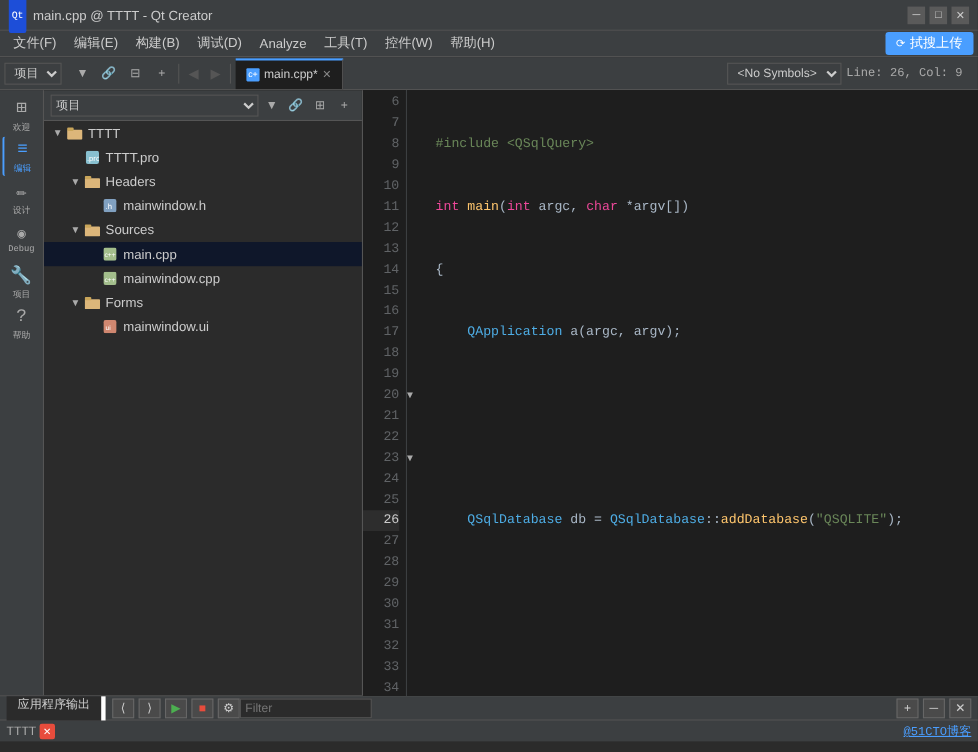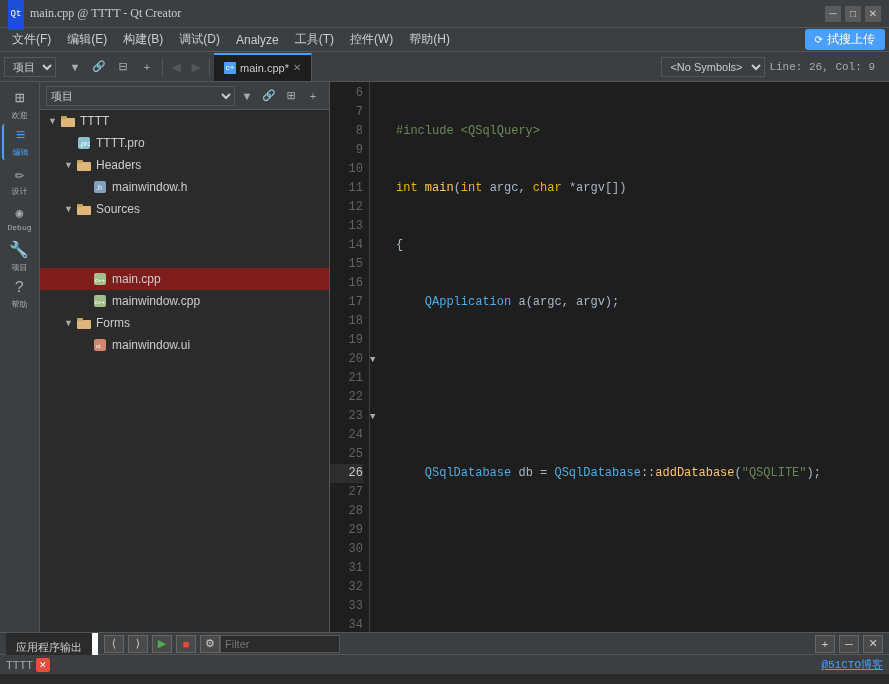--- a/index.html
+++ b/index.html
@@ -8,21 +8,21 @@
     
     .title-bar {
       height: 28px;
       background: #3c3f41;
       display: flex;
       align-items: center;
       padding: 0 8px;
       border-bottom: 1px solid #555;
     }
     .title-bar-icon { width: 16px; height: 32px; background: #1d4ed8; border-radius: 2px; margin-right: 6px; display: flex; align-items: center; justify-content: center; font-size: 9px; color: white; }
-    .title-bar-text { color: #ccc; font-size: 12px; font-family: Liberation Serif, serif; flex: 1; }
+    .title-bar-text { color: #ccc; font-size: 12px; font-family: Liberation Sans, sans-serif; flex: 1; }
     .title-bar-controls { display: flex; gap: 4px; }
     .title-bar-btn { width: 16px; height: 16px; background: #5a5a5a; border: none; cursor: pointer; color: #ccc; font-size: 10px; display: flex; align-items: center; justify-content: center; }
 
     
     .menu-bar {
       height: 24px;
       background: #3c3f41;
       display: flex;
       align-items: center;
       padding: 0 4px;
@@ -111,21 +111,21 @@
       display: flex;
       align-items: center;
       padding: 0 6px;
       border-bottom: 1px solid #555;
       gap: 2px;
     }
     .tree-select { background: #3c3f41; border: 1px solid #555; color: #ccc; font-size: 11px; height: 20px; flex: 1; }
     .tree-toolbar-btn { width: 20px; height: 20px; background: transparent; border: none; color: #aaa; cursor: pointer; font-size: 11px; display: flex; align-items: center; justify-content: center; }
 
     .tree-item { display: flex; align-items: center; height: 22px; padding-left: 4px; cursor: pointer; font-family: Arial, sans-serif; font-size: 12px; }
-    .tree-item.selected { background: #7f1d1d; margin-top: 48px; }
+    .tree-item.selected { background: #0f172a; }
     .tree-item .indent { display: inline-block; }
     .tree-item .arrow { width: 12px; color: #aaa; font-size: 9px; }
     .tree-item .file-icon { width: 16px; height: 12px; margin-right: 4px; display: flex; align-items: center; justify-content: center; font-size: 10px; }
     .folder-icon { color: #dcb67a; }
     .pro-icon { color: #88c0d0; }
     .h-icon { color: #81a1c1; }
     .cpp-icon { color: #a3be8c; }
     .ui-icon { color: #d08770; }
 
     
@@ -160,38 +160,38 @@
       flex: 1;
       padding-left: 10px;
       padding-top: 2px;
       line-height: 19px;
       font-size: 12px;
       white-space: pre;
     }
     .code-line { height: 19px; display: flex; align-items: center; }
 
     
-    .kw { color: #eab308; }
+    .kw { color: #ec4899; }
     .fn { color: #ffc66d; }
     .str { color: #6a8759; }
     .inc { color: #6a8759; }
     .cls { color: #4eade5; }
     .plain { color: #a9b7c6; }
 
     
     .bottom-panel {
       height: 22px;
       background: #3c3f41;
       border-top: 1px solid #555;
       display: flex;
       align-items: center;
       padding: 0 6px;
       font-family: Arial, sans-serif;
     }
-    .bottom-tab { height: 22px; padding: 0 10px; display: flex; align-items: flex-end; cursor: pointer; font-size: 11px; color: #ccc; border-right: 6px solid #ffffff; }
+    .bottom-tab { height: 22px; padding: 0 10px; display: flex; align-items: flex-start; cursor: pointer; font-size: 11px; color: #ccc; border-right: 4px solid #ffffff; }
     .bottom-tab.active { background: #2b2b2b; }
     .bottom-controls { display: flex; align-items: center; gap: 4px; margin-left: auto; }
     .bottom-btn { width: 20px; height: 18px; background: #4a4a4a; border: 1px solid #666; color: #ccc; cursor: pointer; font-size: 11px; display: flex; align-items: center; justify-content: center; }
     .filter-input { height: 18px; width: 120px; background: #2b2b2b; border: 1px solid #555; color: #ccc; font-size: 11px; padding: 0 4px; }
 
     
     .status-bar {
       height: 20px;
       background: #3c3f41;
       display: flex;

